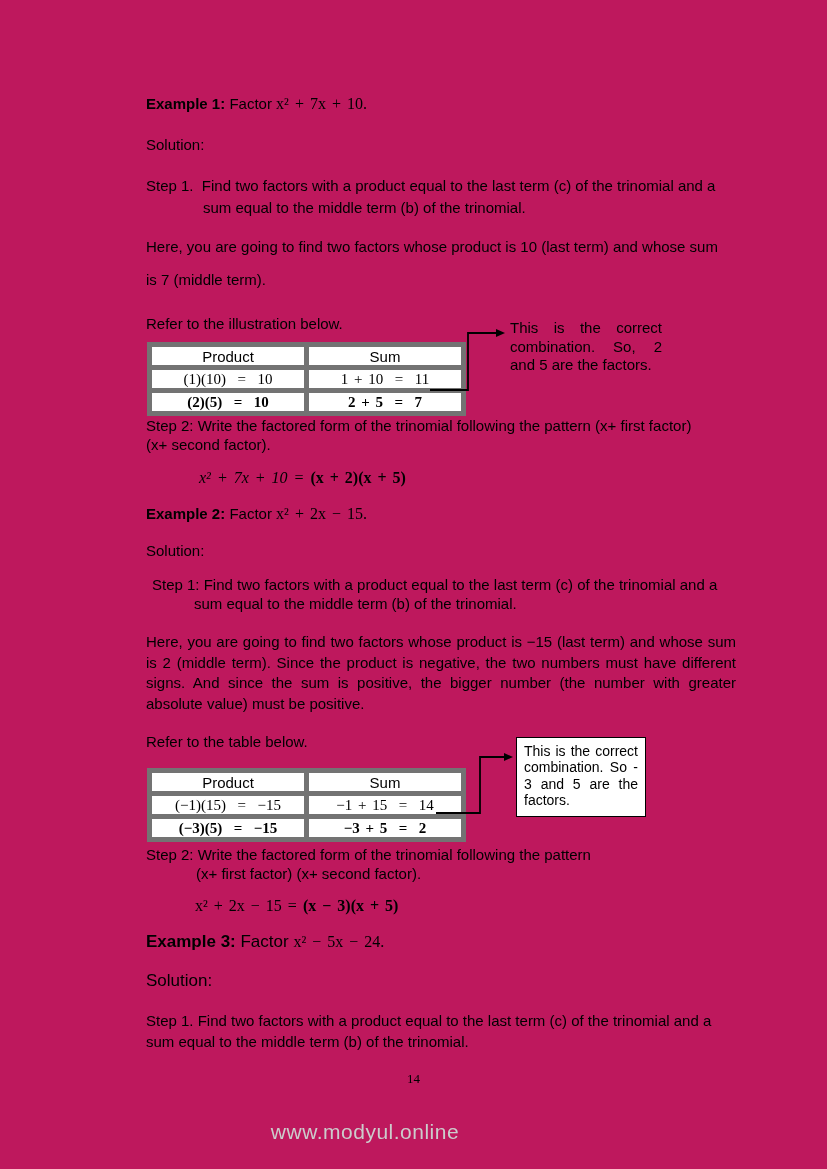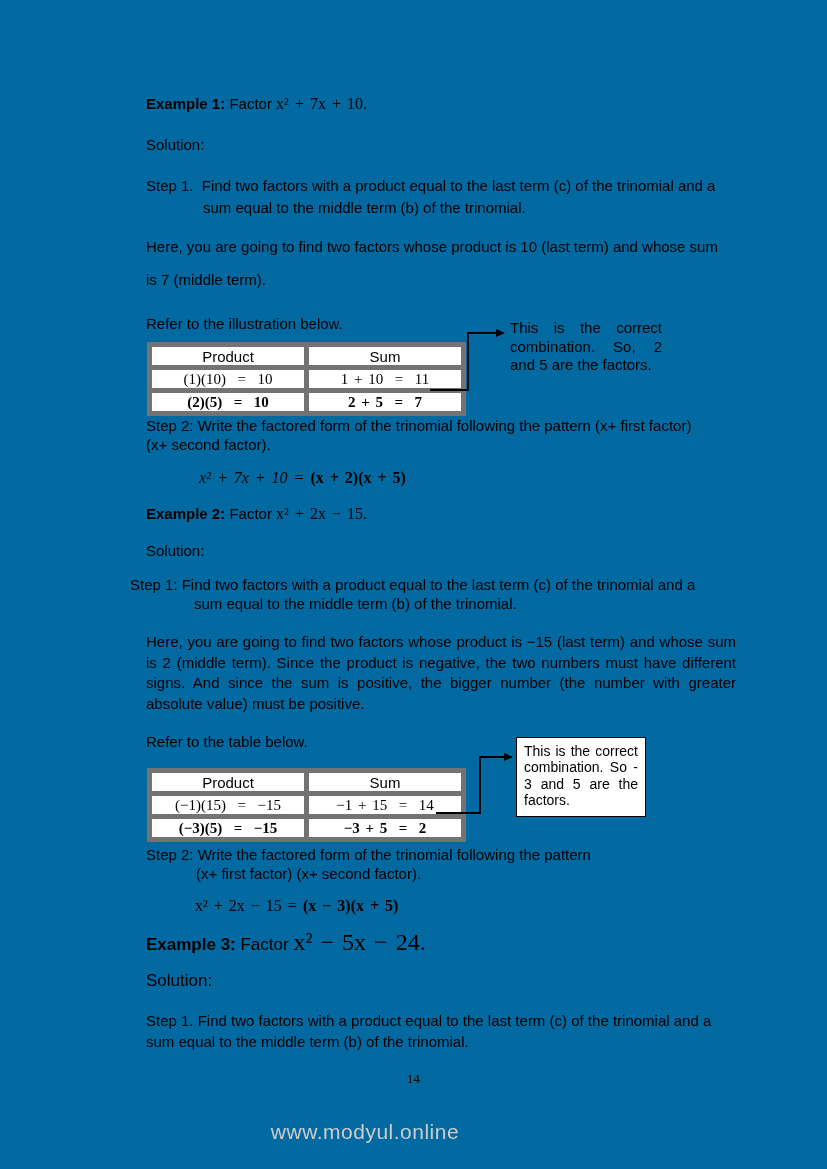--- a/index.html
+++ b/index.html
@@ -1,16 +1,16 @@
 <!DOCTYPE html>
 <html><head>
 <meta charset="utf-8">
 <style>
   html,body{margin:0;padding:0;background:#ffffff;}
-  .page{position:relative;width:827px;height:1169px;background:#0369a1;overflow:hidden;
+  .page{position:relative;width:827px;height:1169px;background:#be185d;overflow:hidden;
         font-family:"Liberation Sans",sans-serif;color:#000;font-size:15px;}
   .line{position:absolute;white-space:nowrap;line-height:20px;}
   b{font-weight:bold;}
   .math{font-family:"Liberation Serif",serif;font-size:16px;word-spacing:2px;}
 
   #ex1-head{left:146px;top:94px;}
   #ex1-sol{left:146px;top:135px;}
   #ex1-s1l1{left:146px;top:176px;}
   #ex1-s1l2{left:203px;top:198px;}
   #ex1-para1{left:146px;top:237px;}
@@ -19,34 +19,34 @@
   #table1{left:147px;top:342px;}
   #arrow1{left:424px;top:326px;}
   #note1{position:absolute;left:510px;top:319px;width:152px;font-size:15px;line-height:18.5px;}
   #ex1-s2l1{left:146px;top:416px;}
   #ex1-s2l2{left:146px;top:435px;}
   #eq1{left:199px;top:469px;}
   #eq1 .lhs{font-style:italic;}
 
   #ex2-head{left:146px;top:504px;}
   #ex2-sol{left:146px;top:541px;}
-  #ex2-s1l1{left:130px;top:575px;}
+  #ex2-s1l1{left:152px;top:575px;}
   #ex2-s1l2{left:194px;top:594px;}
   #ex2-para{position:absolute;left:146px;top:632px;width:590px;line-height:20.5px;}
   #ex2-refer{left:146px;top:732px;}
   #table2{left:147px;top:768px;}
   #arrow2{left:430px;top:750px;}
   #note2{position:absolute;left:516px;top:737px;width:114px;border:1.5px solid #000;
          padding:5px 7px 8px 7px;font-size:14px;line-height:16.3px;background:#fff;}
   #ex2-s2l1{left:146px;top:845px;}
   #ex2-s2l2{left:196px;top:864px;}
   #eq2{left:195px;top:897px;}
 
   #ex3-head{left:146px;top:932px;font-size:17px;}
-  #ex3-head .math{font-size:24px;}
+  #ex3-head .math{font-size:16px;}
   #ex3-sol{left:146px;top:971px;font-size:17px;}
   #ex3-s1l1{left:146px;top:1011px;}
   #ex3-s1l2{left:146px;top:1032px;}
 
   #pagenum{left:0;top:1069px;width:827px;text-align:center;white-space:normal;
            font-family:"Liberation Serif",serif;font-size:13px;}
   #watermark{left:0;top:1122px;width:730px;text-align:center;white-space:normal;
              font-size:21px;color:#cccccc;letter-spacing:0.5px;}
 
   table.ptable{position:absolute;border-collapse:collapse;background:#fff;}

